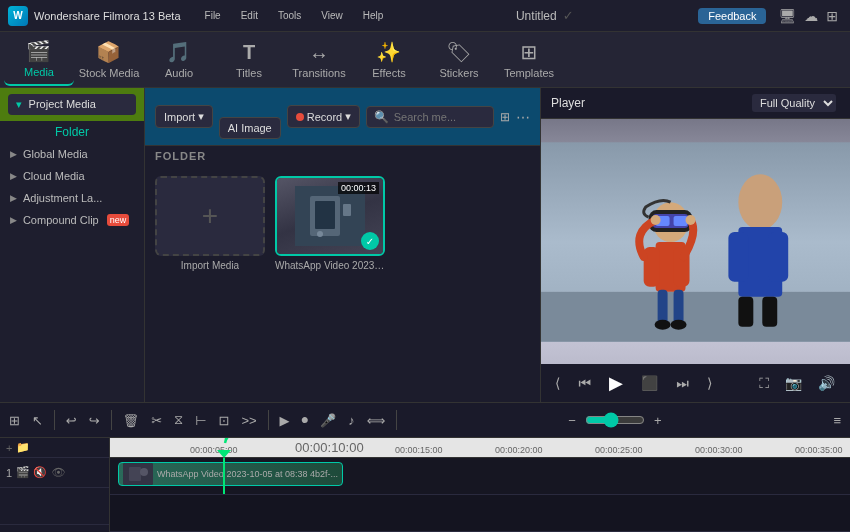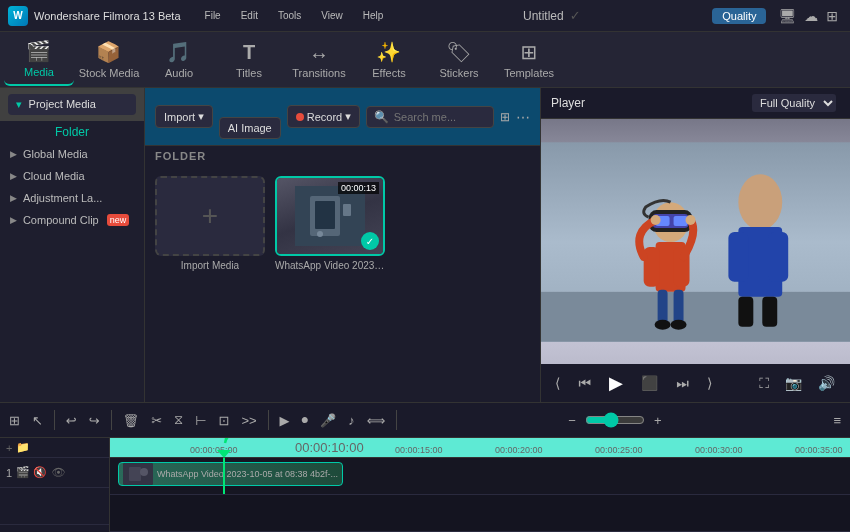--- a/index.html
+++ b/index.html
@@ -23,21 +23,21 @@
     .tool-item.active .tool-icon { color: #00c9a7; }
     .tool-label { font-size: 11px; color: #aaa; }
     .tool-item.active .tool-label { color: #00c9a7; }
     .tool-item.active { border-bottom: 2px solid #00c9a7; }
 
     
     .main-area { display: flex; height: calc(532px - 32px - 56px - 130px); }
 
     
     .sidebar { width: 145px; background: #1e1e2e; border-right: 1px solid #333; display: flex; flex-direction: column; overflow: hidden; }
-    .sidebar-header { padding: 6px 8px; display: flex; align-items: center; justify-content: space-between; background: #404040; }
+    .sidebar-header { padding: 6px 8px; display: flex; align-items: center; justify-content: space-between; background: #4d7c0f; }
     .project-media-btn { background: #2a2a3e; color: #ddd; border: none; border-radius: 4px; padding: 4px 8px; font-size: 11px; cursor: pointer; width: 100%; text-align: left; }
     .sidebar-item { display: flex; align-items: center; gap: 6px; padding: 5px 10px; cursor: pointer; font-size: 11px; color: #bbb; }
     .sidebar-item .chevron { font-size: 9px; color: #888; }
     .sidebar-folder { padding: 4px 10px; font-size: 12px; color: #00c9a7; font-weight: 500; text-align: center; }
     .sidebar-badge { background: #e74c3c; color: white; font-size: 9px; border-radius: 3px; padding: 1px 3px; margin-left: 2px; }
 
     
     .content-area { flex: 1; background: #1c1c2c; display: flex; flex-direction: column; overflow: hidden; }
     .content-toolbar { display: flex; align-items: center; gap: 6px; padding: 6px 10px; background: #0c4a6e; border-bottom: 1px solid #333; }
     .import-btn { background: #2a2a3e; color: #ddd; border: 1px solid #444; border-radius: 4px; padding: 4px 8px; font-size: 11px; cursor: pointer; display: flex; align-items: center; gap: 3px; }
@@ -87,21 +87,21 @@
     .tl-speed { display: flex; align-items: center; gap: 4px; margin-left: auto; }
     .speed-slider { width: 60px; accent-color: #00c9a7; }
 
     
     .timeline-area { display: flex; height: 94px; background: #161622; }
     .track-labels { width: 110px; background: #1a1a2a; border-right: 1px solid #333; display: flex; flex-direction: column; }
     .track-label-row { display: flex; align-items: center; height: 30px; padding: 0 6px; gap: 4px; border-bottom: 1px solid #2a2a3e; font-size: 10px; color: #888; }
     .track-icons { display: flex; gap: 4px; }
     .track-icon { color: #666; font-size: 11px; cursor: pointer; }
     .timeline-tracks { flex: 1; position: relative; overflow: hidden; }
-    .time-ruler { height: 20px; background: #5eead4; border-bottom: 1px solid #333; display: flex; align-items: flex-end; padding-bottom: 2px; position: relative; overflow: hidden; }
+    .time-ruler { height: 20px; background: #e5e5e5; border-bottom: 1px solid #333; display: flex; align-items: flex-end; padding-bottom: 2px; position: relative; overflow: hidden; }
     .track-row { height: 37px; background: #161622; border-bottom: 1px solid #2a2a3e; position: relative; }
     .track-clip { position: absolute; top: 4px; height: 24px; background: linear-gradient(90deg, #2a6a5a, #1e4a3a); border-radius: 4px; overflow: hidden; display: flex; align-items: center; padding: 0 4px; border: 1px solid #00c9a7; }
     .clip-label { font-size: 9px; color: #aaa; white-space: nowrap; overflow: hidden; text-overflow: ellipsis; }
     .playhead { position: absolute; top: 0; bottom: 0; width: 2px; background: #00e676; z-index: 10; }
     .playhead-arrow { position: absolute; top: -8px; left: -6px; width: 0; height: 0; border-left: 7px solid transparent; border-right: 7px solid transparent; border-top: 8px solid #00e676; }
 
     
     .vr-scene { width: 100%; height: 100%; background: linear-gradient(180deg, #778 0%, #aab 30%, #dde 60%, #bbc 100%); position: relative; display: flex; align-items: center; justify-content: center; }
   </style>
 </head>
@@ -114,21 +114,21 @@
   </div>
   <span class="menu-item">File</span>
   <span class="menu-item">Edit</span>
   <span class="menu-item">Tools</span>
   <span class="menu-item">View</span>
   <span class="menu-item">Help</span>
   <div style="flex:1; display:flex; align-items:center; justify-content:center;">
     <span style="color:#bbb; font-size:12px;">Untitled</span>
     <span style="color:#555; margin-left:6px; font-size:13px;">✓</span>
   </div>
-  <button class="feedback-btn">Quality</button>
+  <button class="feedback-btn">Feedback</button>
   <div class="top-icons">
     <span class="top-icon">🖥</span>
     <span class="top-icon">☁</span>
     <span class="top-icon">⊞</span>
   </div>
 </div>
 
 <div class="toolbar">
   <div class="tool-item active">
     <span class="tool-icon">🎬</span>

